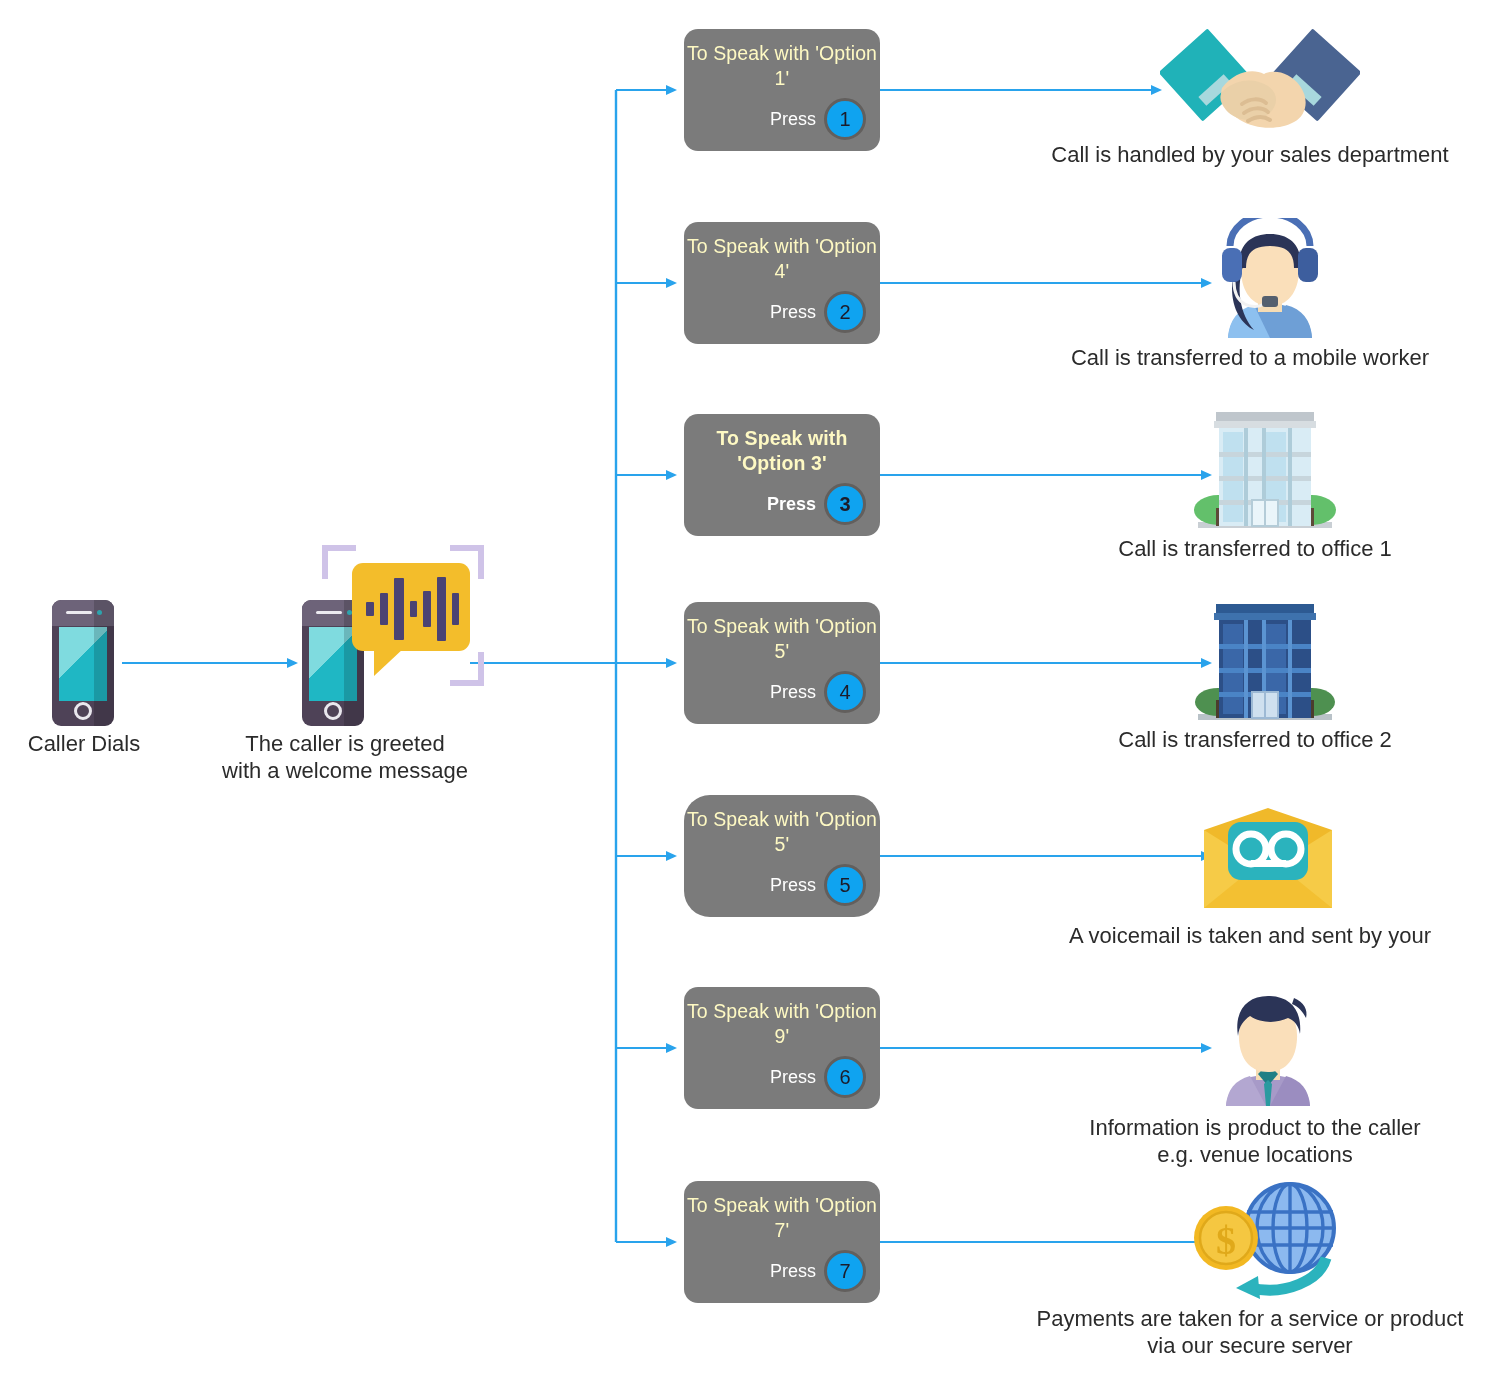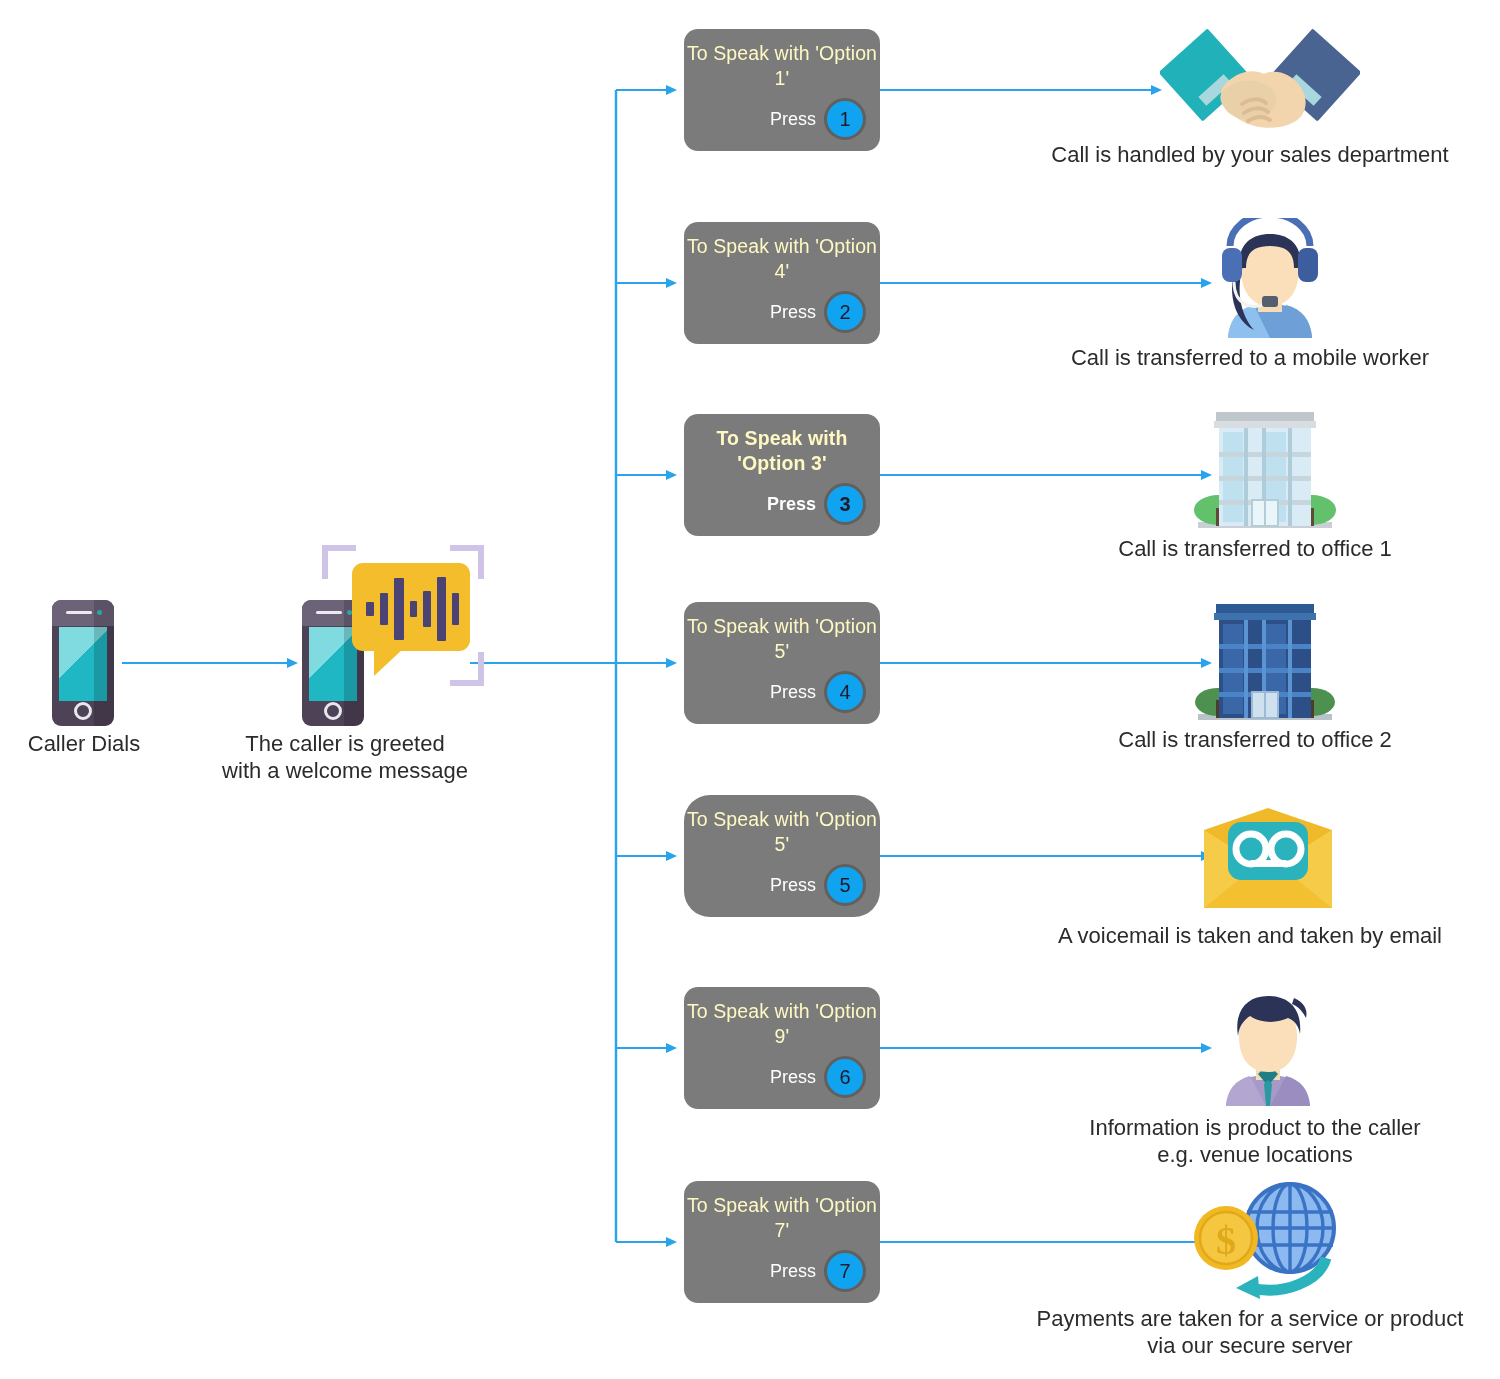--- a/index.html
+++ b/index.html
@@ -285,21 +285,21 @@
 
   <svg class="icon" style="left:1198px;top:808px;" width="140" height="104" viewBox="0 0 140 104">
     <path d="M6,22 L70,0 L134,22 L134,100 L6,100 Z" fill="#f0b92a"></path>
     <path d="M6,22 L70,62 L134,22 L134,100 L6,100 Z" fill="#f6cb47"></path>
     <path d="M6,100 L70,48 L134,100 Z" fill="#f3c032"></path>
     <rect x="30" y="14" width="80" height="58" rx="13" fill="#2bb3bd"></rect>
     <circle cx="53" cy="41" r="15" fill="none" stroke="#ffffff" stroke-width="7"></circle>
     <circle cx="88" cy="41" r="15" fill="none" stroke="#ffffff" stroke-width="7"></circle>
     <rect x="53" y="52" width="35" height="7" fill="#ffffff"></rect>
   </svg>
-  <div class="caption" style="left:1040px;top:922px;width:420px;">A voicemail is taken and taken by email</div>
+  <div class="caption" style="left:1040px;top:922px;width:420px;">A voicemail is taken and sent by your</div>
 
   <svg class="icon" style="left:1208px;top:986px;" width="120" height="122" viewBox="0 0 120 122">
     <path d="M18,120 C20,100 34,89 60,89 C86,89 100,100 102,120 Z" fill="#a79ac8"></path>
     <path d="M18,120 C19,104 27,94 42,90 L58,120 Z" fill="#b3a7d1"></path>
     <path d="M102,120 C101,104 93,94 78,90 L62,120 Z" fill="#9b8dc0"></path>
     <path d="M48,72 h24 v22 h-24 z" fill="#f6dcb4"></path>
     <path d="M50,88 L60,100 L70,88 L66,84 L54,84 Z" fill="#1f7f85"></path>
     <path d="M56,98 L60,94 L64,98 L62,120 L58,120 Z" fill="#2a9aa0"></path>
     <path d="M60,18 C80,18 90,33 89,53 C88,73 78,86 60,86 C42,86 32,73 31,53 C30,33 40,18 60,18 Z" fill="#fadfba"></path>
     <path d="M60,10 C84,10 94,26 92,48 C91,40 86,34 80,32 C70,37 54,38 42,30

